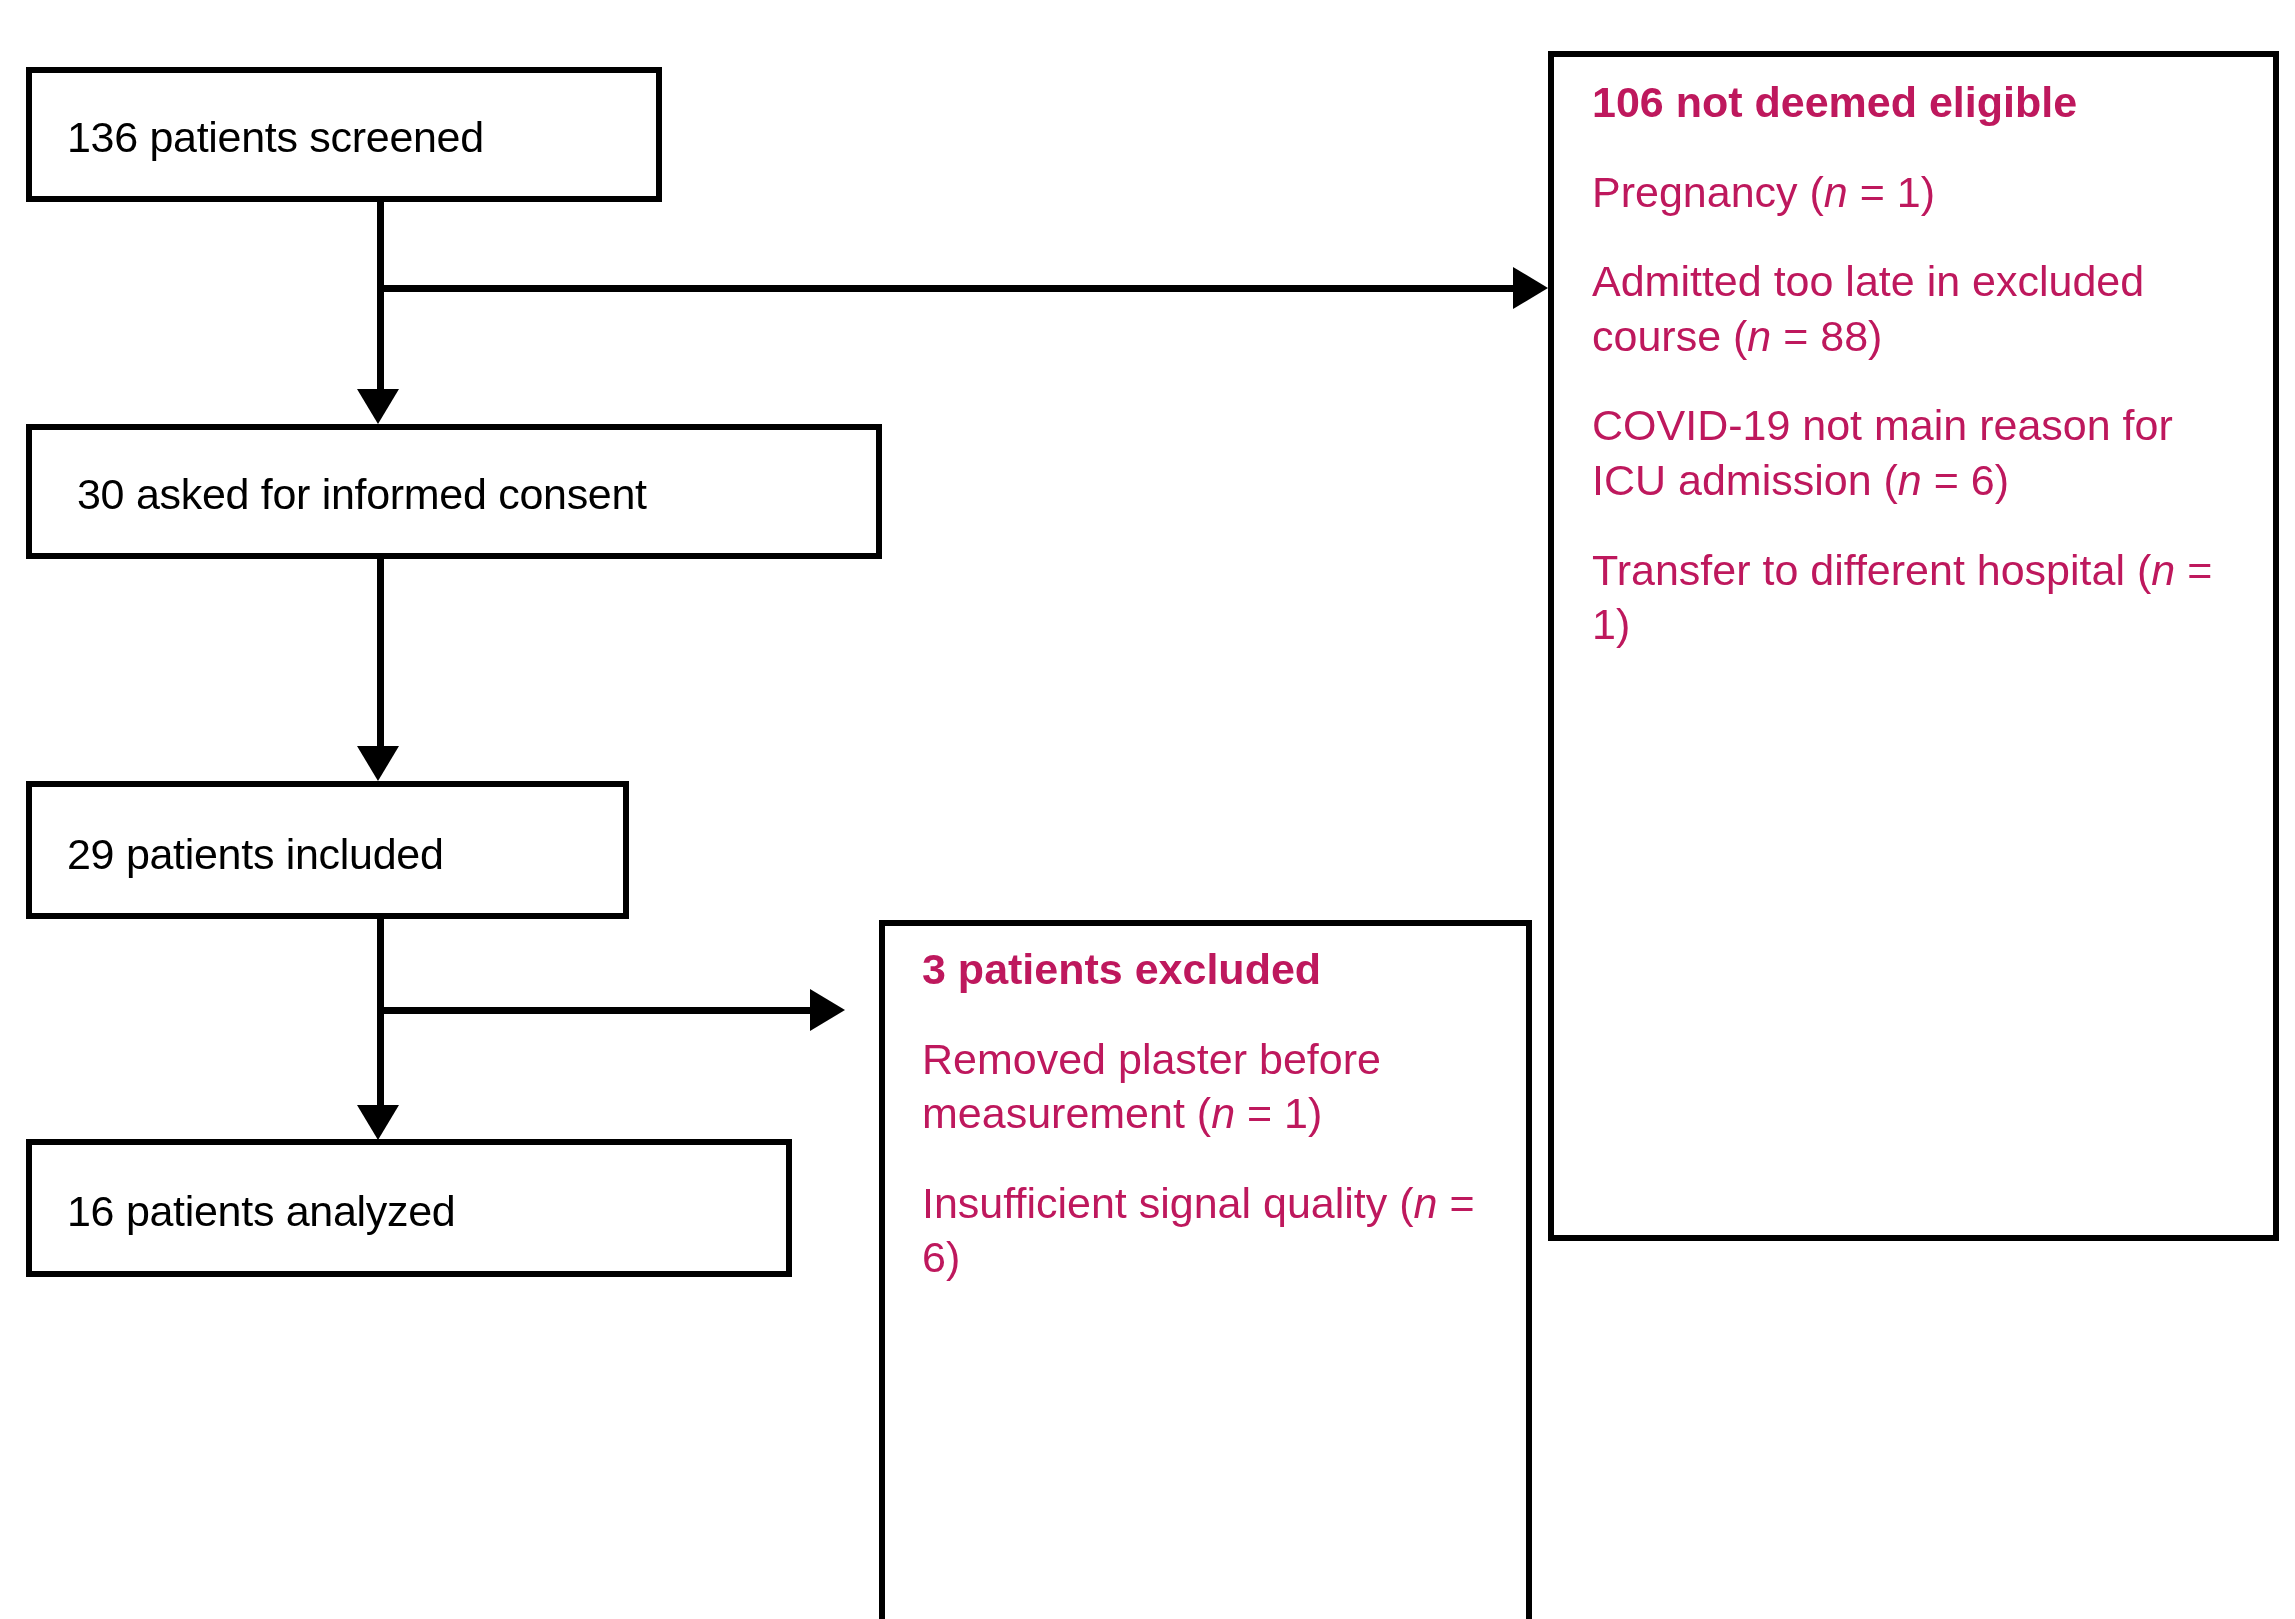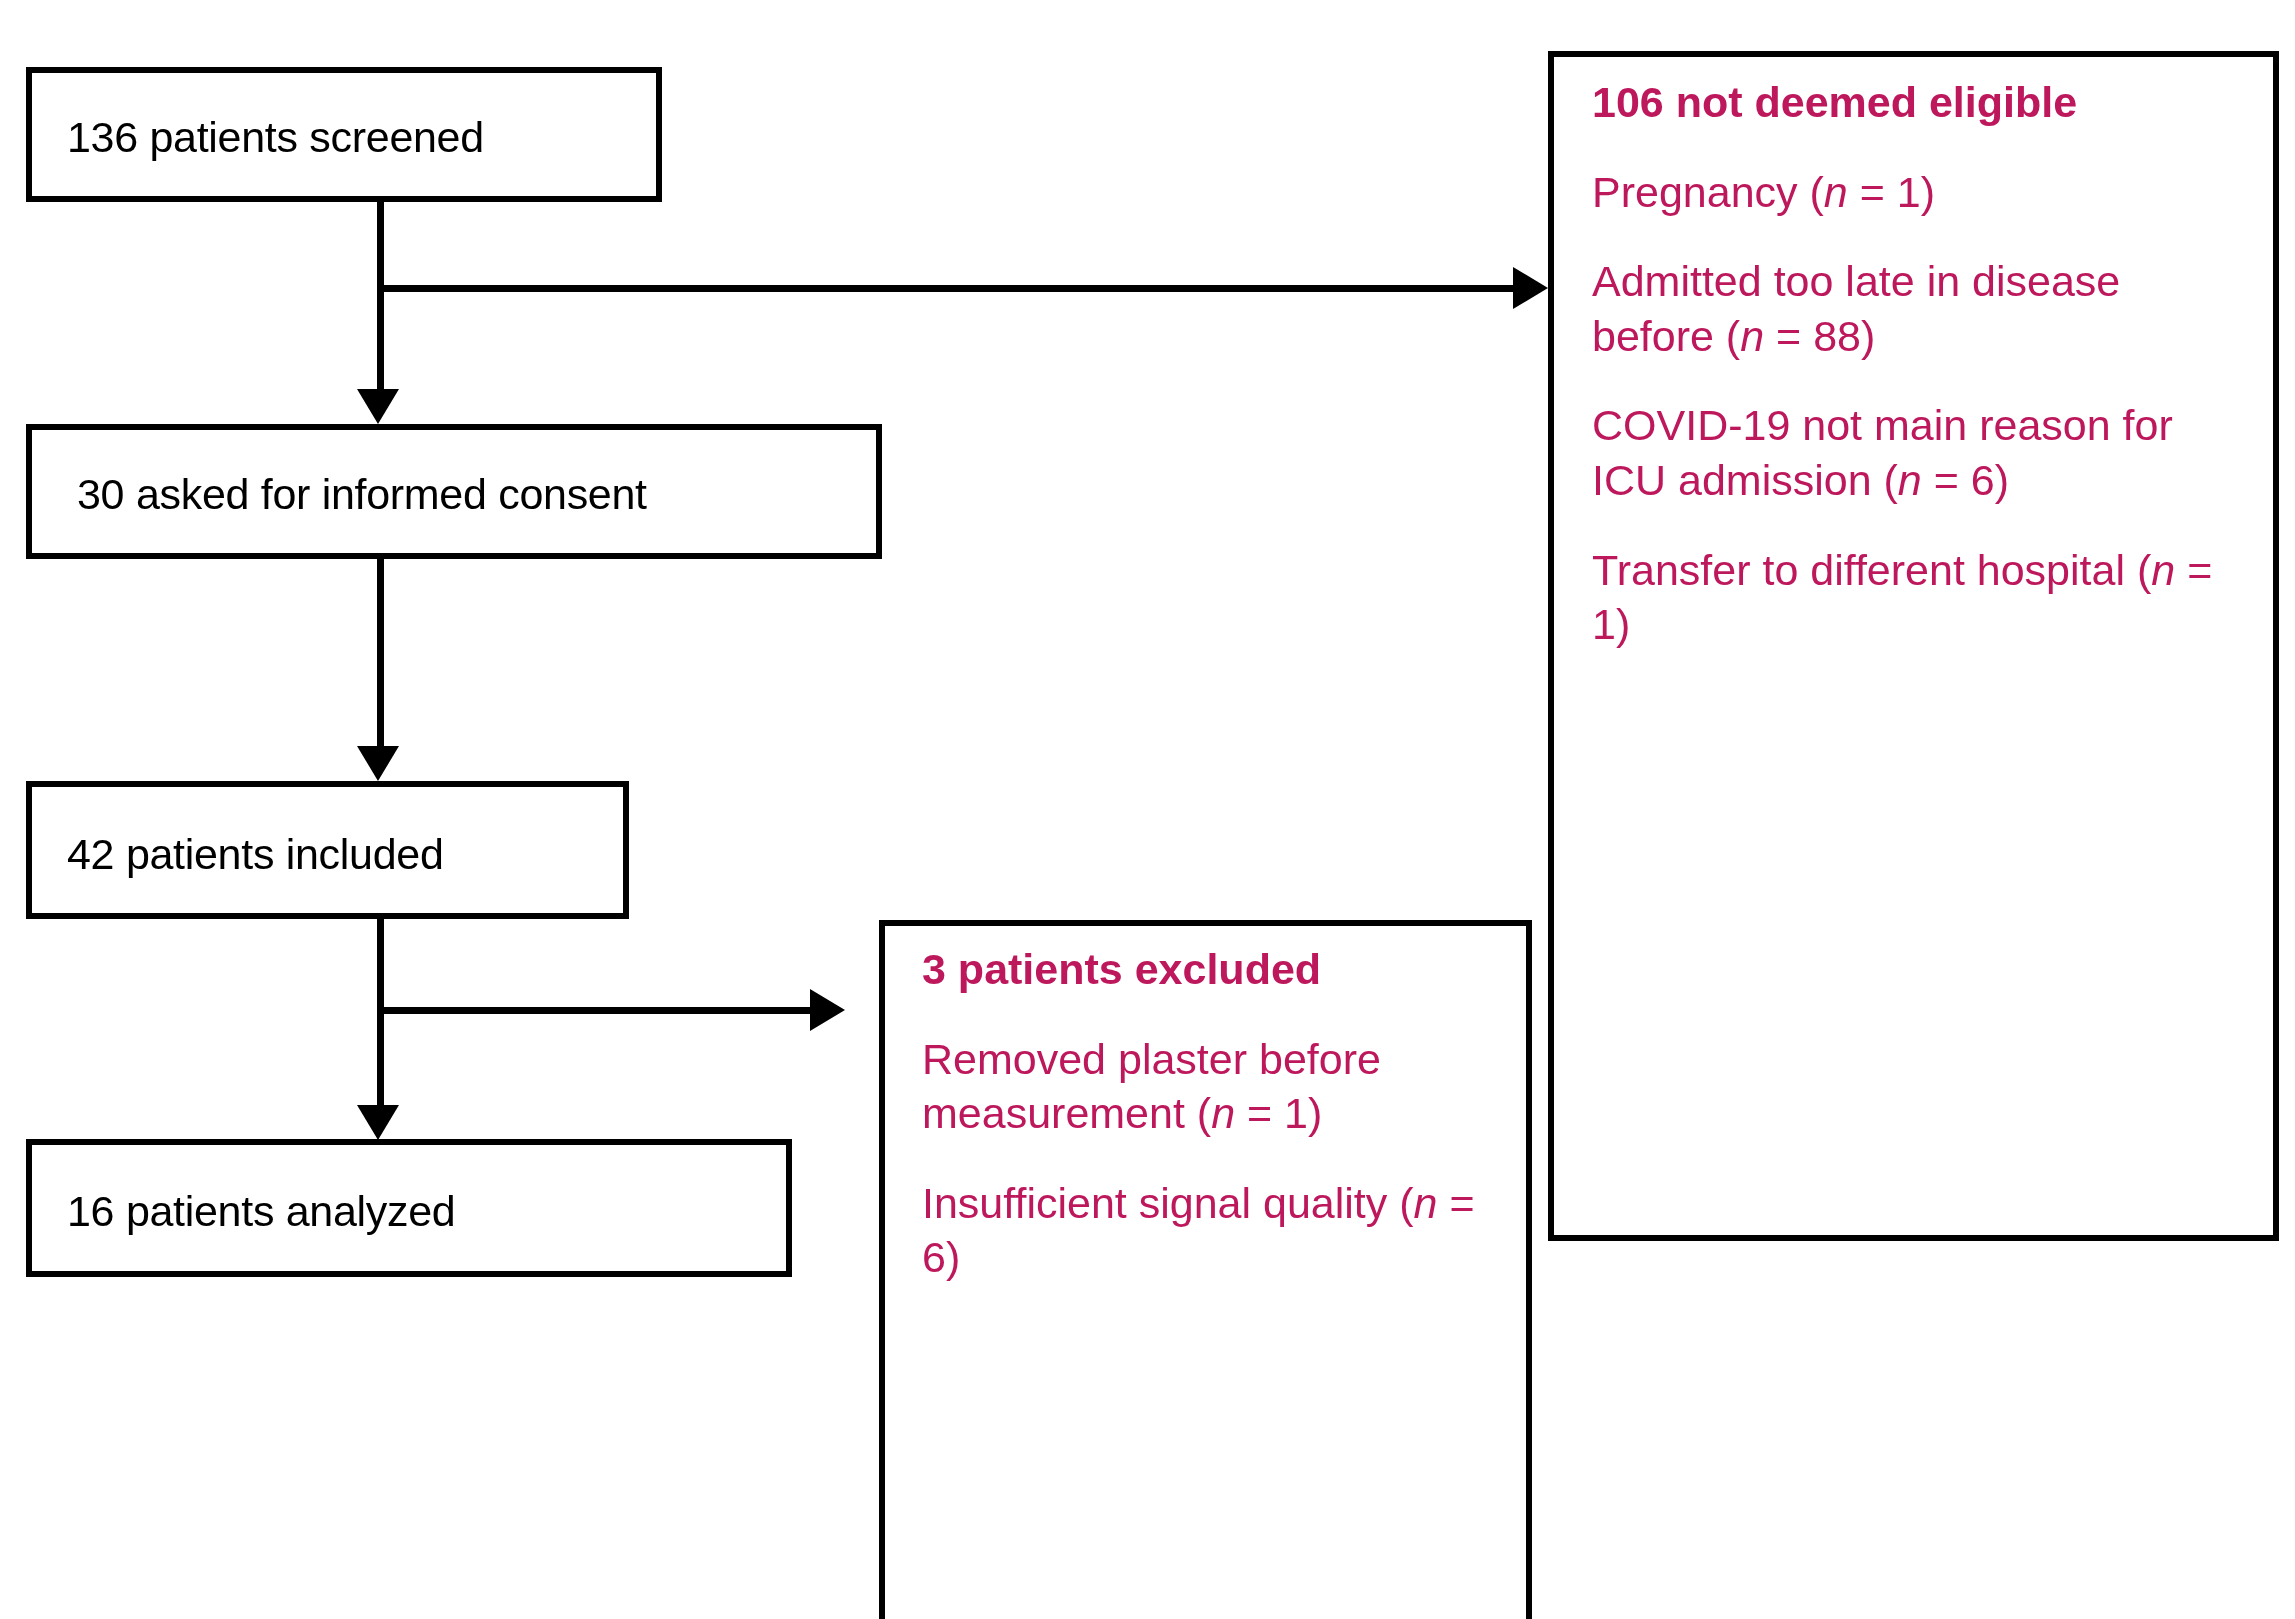--- a/index.html
+++ b/index.html
@@ -127,33 +127,33 @@
 
 <div id="canvas">
 
   <div class="box" id="node-screened"></div>
   <div class="box-label" id="label-screened">136 patients screened</div>
 
   <div class="box" id="node-consent"></div>
   <div class="box-label" id="label-consent">30 asked for informed consent</div>
 
   <div class="box" id="node-included"></div>
-  <div class="box-label" id="label-included">42 patients included</div>
+  <div class="box-label" id="label-included">29 patients included</div>
 
   <div class="box" id="node-analyzed"></div>
   <div class="box-label" id="label-analyzed">16 patients analyzed</div>
 
   <div class="box" id="node-not-eligible"></div>
   <div class="side-content" id="content-not-eligible">
     <div class="side-heading">106 not deemed eligible</div>
     <div class="side-item">
       <span>Pregnancy (</span><span class="ital">n</span><span> = 1)</span>
     </div>
     <div class="side-item">
-      <span>Admitted too late in disease before (</span><span class="ital">n</span><span> = 88)</span>
+      <span>Admitted too late in excluded course (</span><span class="ital">n</span><span> = 88)</span>
     </div>
     <div class="side-item">
       <span>COVID-19 not main reason for ICU admission (</span><span class="ital">n</span><span> = 6)</span>
     </div>
     <div class="side-item">
       <span>Transfer to different hospital (</span><span class="ital">n</span><span> = 1)</span>
     </div>
   </div>
 
   <div class="box" id="node-excluded"></div>

